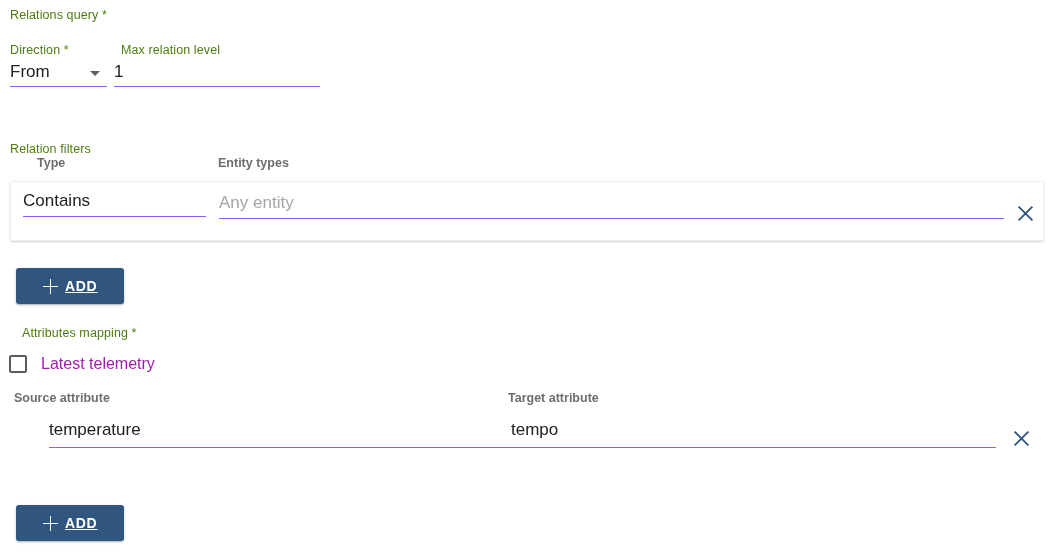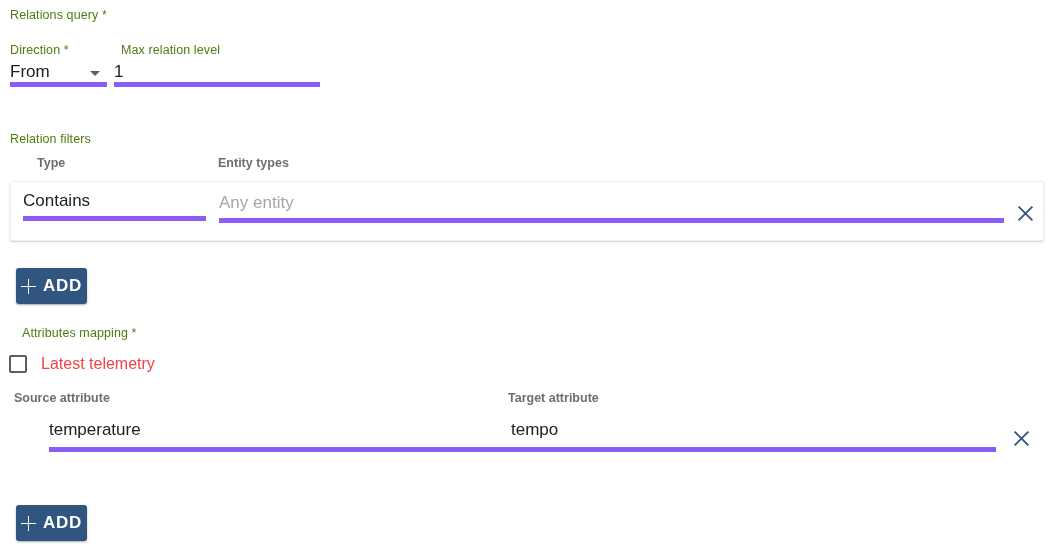--- a/index.html
+++ b/index.html
@@ -33,21 +33,21 @@
     font-size: 17px;
     color: #212121;
     line-height: 22px;
   }
   .placeholder-text {
     font-size: 17px;
     color: #a6a6a6;
     line-height: 22px;
   }
   .underline {
-    border-bottom: 5px solid #8b5cf6;
+    border-bottom: 1px solid #8b5cf6;
   }
 
   
   #relations-query-label {
     position: absolute;
     left: 10px;
     top: 7px;
   }
 
   #direction-label {
@@ -96,21 +96,21 @@
   #maxlevel-input .sel-value {
     position: absolute;
     left: 0;
     top: 0;
   }
 
   
   #relation-filters-label {
     position: absolute;
     left: 10px;
-    top: 131px;
+    top: 141px;
   }
   #rf-col-type {
     position: absolute;
     left: 37px;
     top: 155px;
   }
   #rf-col-entity {
     position: absolute;
     left: 218px;
     top: 155px;
@@ -160,30 +160,31 @@
 
   
   .add-button {
     position: absolute;
     height: 36px;
     background: #305680;
     border: none;
     border-radius: 3px;
     color: #ffffff;
     font-family: "Liberation Sans", sans-serif;
-    font-size: 17px;
+    font-size: 14px;
     font-weight: bold;
     letter-spacing: .7px;
     display: flex;
     align-items: center;
     justify-content: center;
     gap: 7px;
-    padding: 0 5px;
+    padding: 0 27px;
     cursor: pointer;
     box-shadow: 0 1px 3px rgba(0,0,0,.22), 0 1px 1px rgba(0,0,0,.12);
+    text-decoration: underline;
   }
   #add-relation-filter-button { left: 16px; top: 268px; }
   #add-attribute-mapping-button { left: 16px; top: 505px; }
   .plus-icon {
     display: inline-block;
     position: relative;
     width: 15px;
     height: 15px;
   }
   .plus-icon::before,
@@ -214,21 +215,21 @@
   #latest-telemetry-checkbox {
     width: 18px;
     height: 18px;
     box-sizing: border-box;
     border: 2px solid #5c5c5c;
     border-radius: 2px;
     background: #ffffff;
   }
   #latest-telemetry-label {
     font-size: 16px;
-    color: #ef4444;
+    color: #a21caf;
     line-height: 20px;
   }
 
   #am-col-source {
     position: absolute;
     left: 14px;
     top: 390px;
   }
   #am-col-target {
     position: absolute;

